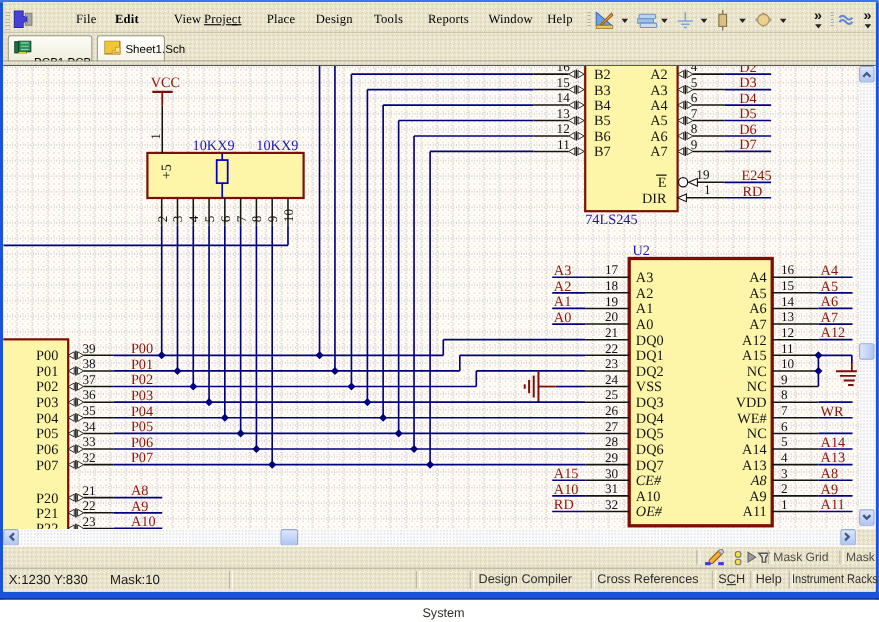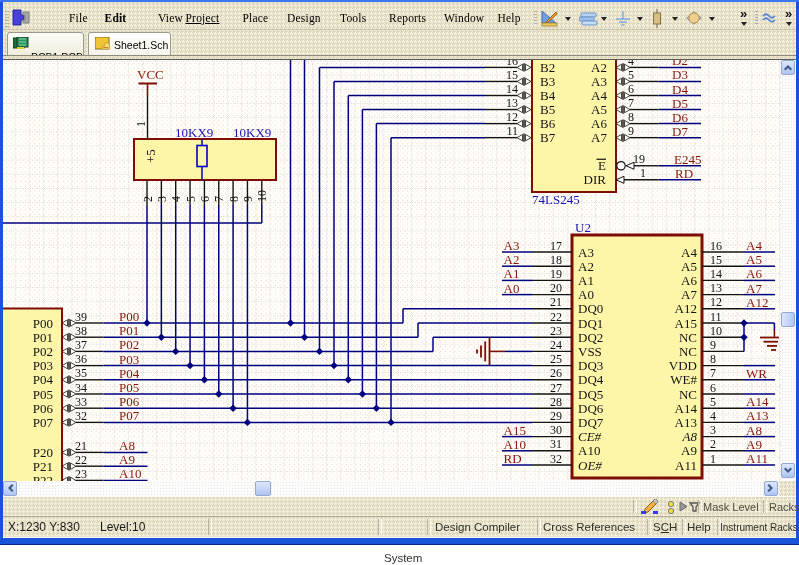--- a/index.html
+++ b/index.html
@@ -82,21 +82,21 @@
   <rect x="4" y="0" width="11" height="10" fill="#2a9158" stroke="#0c3a20"></rect>
   <g stroke="#8fd4ae" stroke-width="1">
         <line x1="6" y1="2" x2="13" y2="2"></line>
         <line x1="6" y1="5" x2="13" y2="5"></line>
         <line x1="6" y1="8" x2="13" y2="8"></line>
       </g>
   <rect x="4" y="10" width="7" height="2" fill="#d8d23a"></rect>
     </svg>
  <div style="position:absolute;left:23px;top:18px;font:10.5px 'Liberation Sans';color:#000;white-space:nowrap">PCB1.PCB</div>
 </div>
-<div style="position:absolute;left:88px;top:32px;width:83px;height:25px;background:linear-gradient(180deg,#ffffff,#f6f4ea);border:1px solid #9c9c8c;border-radius:3px 3px 0 0;box-sizing:border-box">
+<div style="position:absolute;left:88px;top:32px;width:62px;height:25px;background:linear-gradient(180deg,#ffffff,#f6f4ea);border:1px solid #9c9c8c;border-radius:3px 3px 0 0;box-sizing:border-box">
  <svg style="position:absolute;left:6px;top:4px" width="15" height="13">
   <rect x="0" y="0" width="14" height="12" fill="#f0c637" stroke="#8a6d14"></rect>
   <path d="M7,12 L14,12 L14,6 L10,6 L10,9 L7,9 Z" fill="#fbe389" stroke="#c89b20" stroke-width="0.8"></path>
   <line x1="8" y1="10.5" x2="13" y2="10.5" stroke="#c8861a"></line>
     </svg>
  <div style="position:absolute;left:25px;top:6px;font:10.5px 'Liberation Sans';color:#000;white-space:nowrap">Sheet1.Sch</div>
 </div>
 <div style="position:absolute;left:3px;top:55px;width:793px;height:1px;background:#8c8c7c"></div>
 <div class="hatch" style="position:absolute;left:3px;top:56px;width:793px;height:3px"></div>
 <div style="position:absolute;left:3px;top:59px;width:793px;height:1px;background:#5a5a52"></div>
@@ -606,27 +606,27 @@
   </svg>
 <svg style="position:absolute;left:667px;top:500px" width="34" height="14">
     <circle cx="4" cy="4" r="2.6" fill="#f5e13a" stroke="#777"></circle>
     <circle cx="4" cy="11" r="2.6" fill="#f5e13a" stroke="#777"></circle>
     <path d="M13,2 L20,6.5 L13,11 Z" fill="#9a9a9a" stroke="#666"></path>
     <path d="M23,3 L32,3 L29,7 L29,11 L26,11 L26,7 Z" fill="none" stroke="#555" stroke-width="1.3"></path>
   </svg>
 <div style="position:absolute;left:633px;top:500px;width:2px;height:13px;border-left:1px solid #b9b3a0;border-right:1px solid #fcfaf2;"></div>
 <div style="position:absolute;left:698px;top:500px;width:2px;height:13px;border-left:1px solid #b9b3a0;border-right:1px solid #fcfaf2;"></div>
 <div style="position:absolute;left:763px;top:500px;width:2px;height:13px;border-left:1px solid #b9b3a0;border-right:1px solid #fcfaf2;"></div>
-<div style="position:absolute;left:703px;top:501px;font:11px 'Liberation Sans';color:#4e4e44;white-space:nowrap">Mask Level</div>
-<div style="position:absolute;left:769px;top:501px;font:11px 'Liberation Sans';color:#4e4e44;white-space:nowrap">Racks</div>
+<div style="position:absolute;left:703px;top:501px;font:11px 'Liberation Sans';color:#4e4e44;white-space:nowrap">Mask Grid</div>
+<div style="position:absolute;left:769px;top:501px;font:11px 'Liberation Sans';color:#4e4e44;white-space:nowrap">Mask</div>
 
 <div class="hatch" style="position:absolute;left:3px;top:516px;width:793px;height:21px"></div>
 <div style="position:absolute;left:3px;top:516px;width:793px;height:1px;background:#b0ab96"></div>
 <div style="position:absolute;left:8px;top:520px;font:12px 'Liberation Sans';color:#1a1a1a;white-space:nowrap">X:1230 Y:830</div>
-<div style="position:absolute;left:100px;top:520px;font:12px 'Liberation Sans';color:#1a1a1a;white-space:nowrap">Level:10</div>
+<div style="position:absolute;left:100px;top:520px;font:12px 'Liberation Sans';color:#1a1a1a;white-space:nowrap">Mask:10</div>
 <div style="position:absolute;left:208px;top:519px;width:2px;height:16px;border-left:1px solid #b9b3a0;border-right:1px solid #fcfaf2;"></div>
 <div style="position:absolute;left:378px;top:519px;width:2px;height:16px;border-left:1px solid #b9b3a0;border-right:1px solid #fcfaf2;"></div>
 <div style="position:absolute;left:427px;top:519px;width:2px;height:16px;border-left:1px solid #b9b3a0;border-right:1px solid #fcfaf2;"></div>
 <div style="position:absolute;left:537px;top:519px;width:2px;height:16px;border-left:1px solid #b9b3a0;border-right:1px solid #fcfaf2;"></div>
 <div style="position:absolute;left:647px;top:519px;width:2px;height:16px;border-left:1px solid #b9b3a0;border-right:1px solid #fcfaf2;"></div>
 <div style="position:absolute;left:682px;top:519px;width:2px;height:16px;border-left:1px solid #b9b3a0;border-right:1px solid #fcfaf2;"></div>
 <div style="position:absolute;left:717px;top:519px;width:2px;height:16px;border-left:1px solid #b9b3a0;border-right:1px solid #fcfaf2;"></div>
 <div style="position:absolute;left:384px;top:552px;font:11.5px 'Liberation Sans';color:#30302a;white-space:nowrap">S<span style="text-decoration:underline"></span>ystem</div>
 <div style="position:absolute;left:435px;top:521px;font:11.5px 'Liberation Sans';color:#30302a;white-space:nowrap">D<span style="text-decoration:underline"></span>esign Compiler</div>
 <div style="position:absolute;left:543px;top:521px;font:11.5px 'Liberation Sans';color:#30302a;white-space:nowrap">C<span style="text-decoration:underline"></span>ross References</div>

